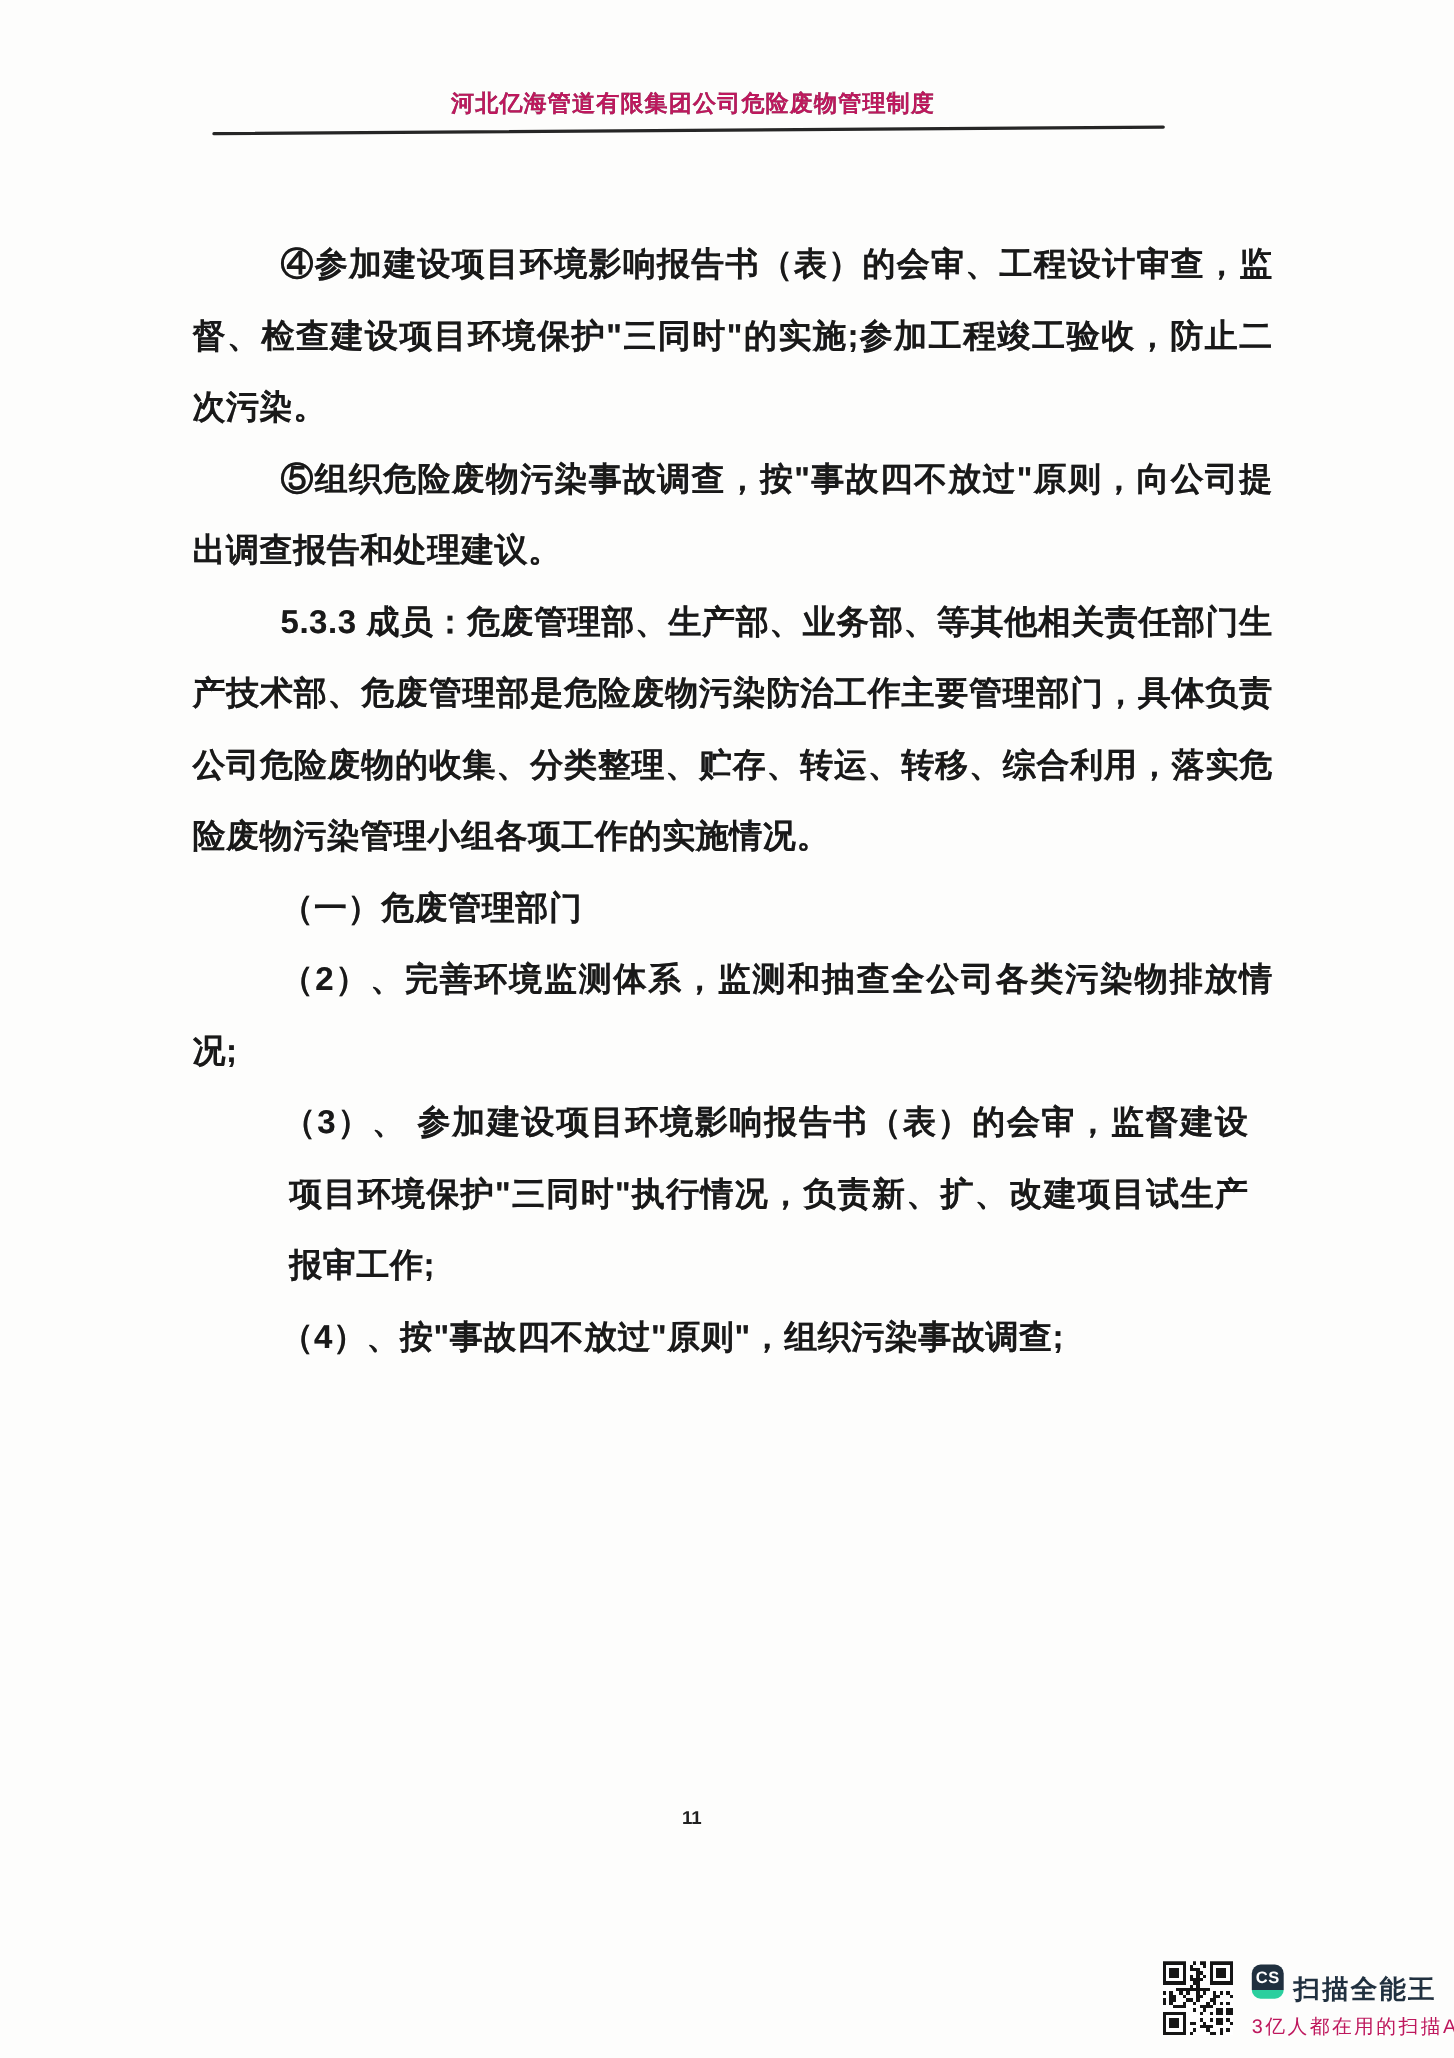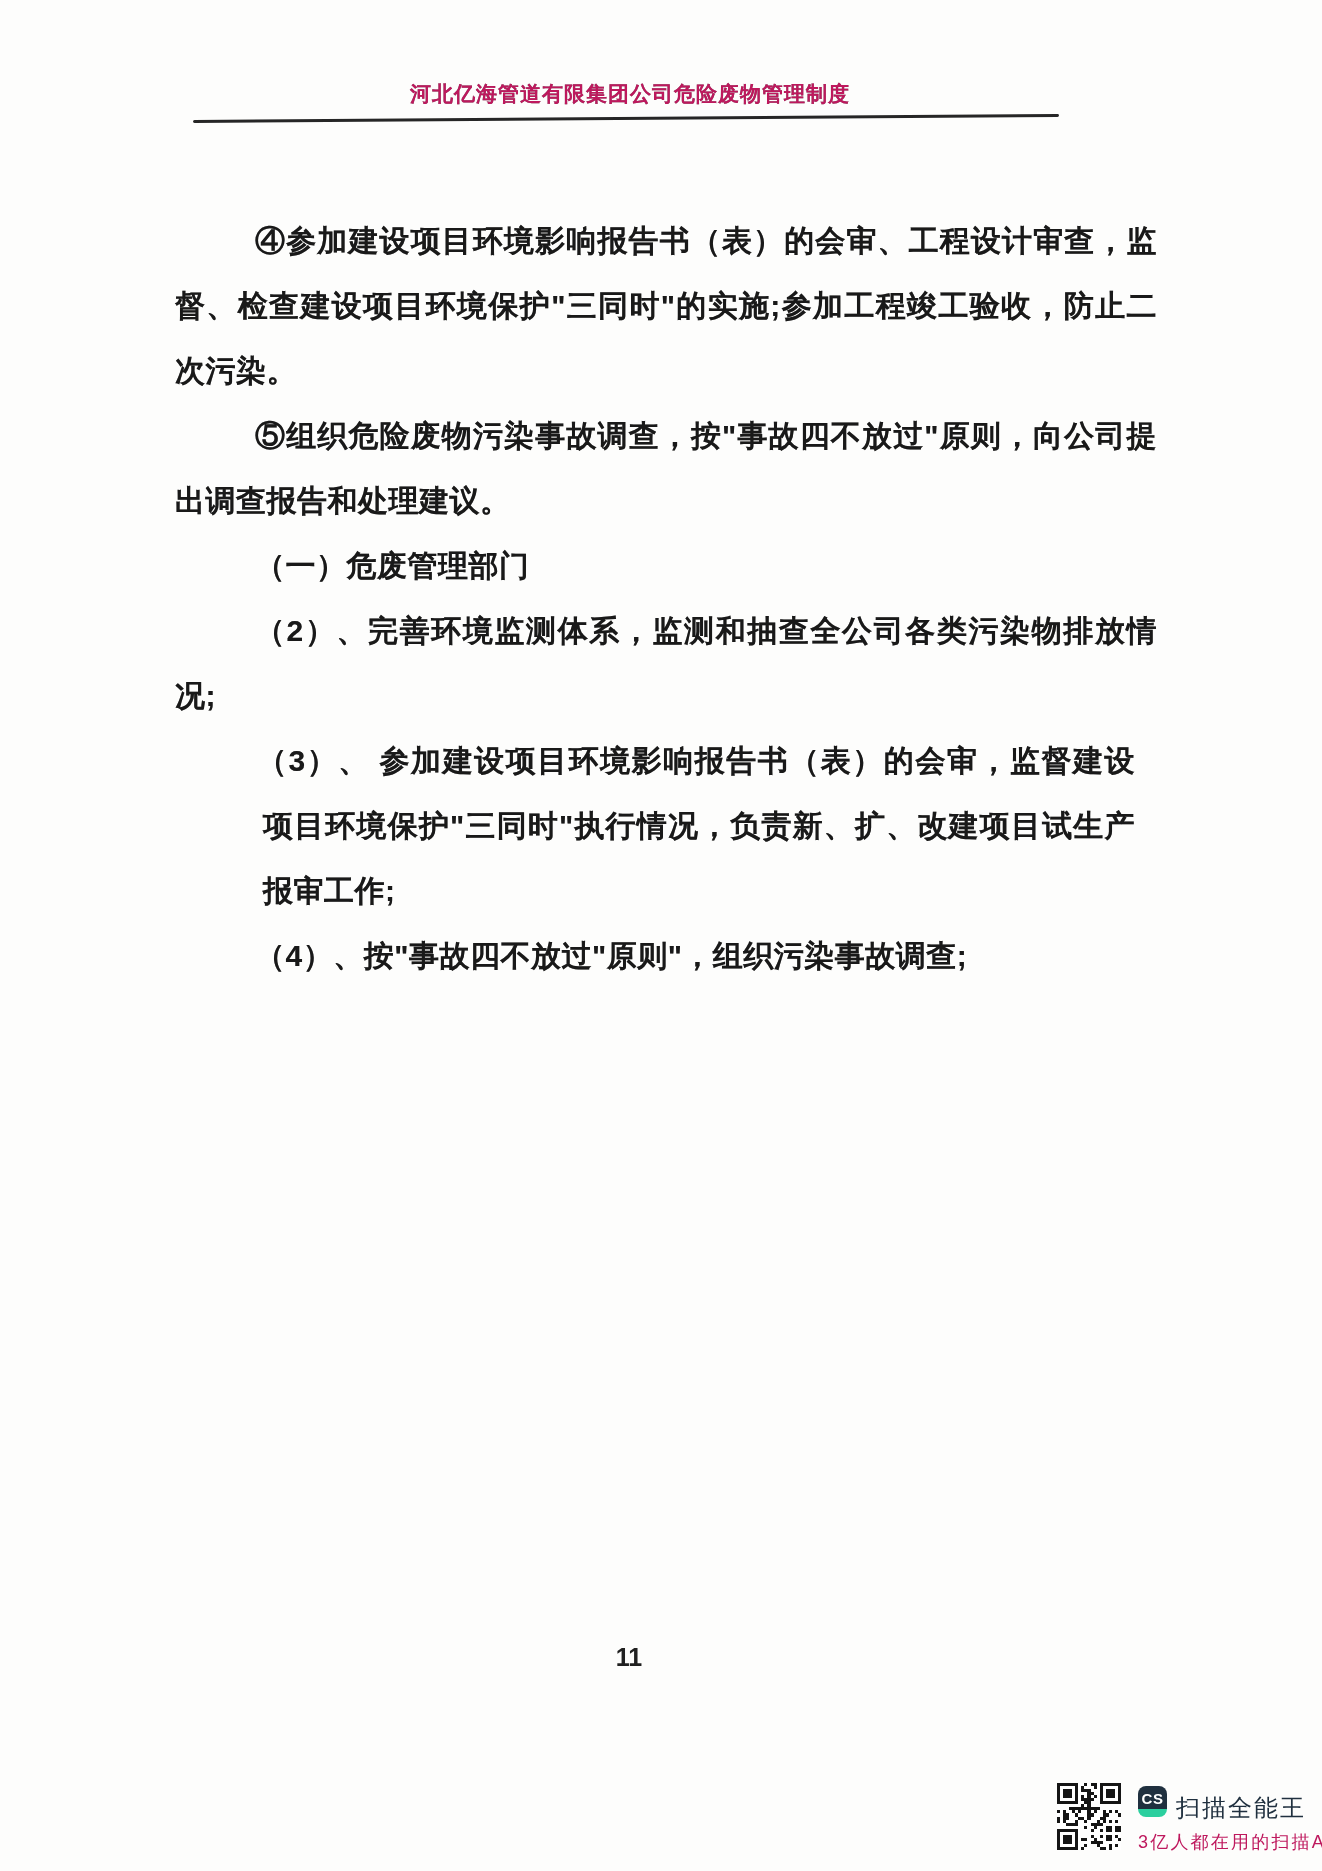--- a/index.html
+++ b/index.html
@@ -30,57 +30,58 @@
     font-weight:600;
     color:#191919;
     text-align:justify;
     text-shadow:0 0 .6px rgba(0,0,0,.45);
   }
   .doc-body p{margin:0;text-indent:80px;}
   .doc-body p.hanging{margin-left:88px;margin-right:22px;text-indent:-6px;}
   
   .page-number{
     position:absolute;left:599px;top:1643px;width:60px;
-    text-align:center;font-size:25px;font-weight:700;color:#202020;
+    text-align:center;font-size:17px;font-weight:700;color:#202020;
   }
   .scan-footer{
     position:absolute;left:1057px;top:1783px;width:240px;height:70px;
   }
   .qr{
     position:absolute;left:0;top:0;width:64px;height:67px;
   }
   .cs-logo{
     position:absolute;left:81px;top:3px;width:29px;height:31px;
     border-radius:8px;
     background:linear-gradient(180deg,#20303f 0%,#20303f 74%,#2bcf9e 74%,#2bcf9e 100%);
     color:#ffffff;
     font-size:15px;font-weight:700;letter-spacing:.5px;
     display:flex;align-items:flex-start;justify-content:center;
     padding-top:4px;box-sizing:border-box;
   }
   .cs-name{
     position:absolute;left:119px;top:9px;
-    font-size:24px;font-weight:400;letter-spacing:2px;
+    font-size:24px;font-weight:700;letter-spacing:2px;
     color:#20303f;white-space:nowrap;
   }
   .cs-tagline{
     position:absolute;left:81px;top:47px;
     font-size:18px;letter-spacing:2.2px;
     color:#be185d;white-space:nowrap;
   }
 </style>
 </head>
 <body>
 
 <div class="doc-header">河北亿海管道有限集团公司危险废物管理制度</div>
 <div class="header-rule"></div>
 
 <div class="doc-body">
   <p>④参加建设项目环境影响报告书（表）的会审、工程设计审查，监督、检查建设项目环境保护"三同时"的实施;参加工程竣工验收，防止二次污染。</p>
   <p>⑤组织危险废物污染事故调查，按"事故四不放过"原则，向公司提出调查报告和处理建议。</p>
+  <p>5.3.3 成员：危废管理部、生产部、业务部、等其他相关责任部门生产技术部、危废管理部是危险废物污染防治工作主要管理部门，具体负责公司危险废物的收集、分类整理、贮存、转运、转移、综合利用，落实危险废物污染管理小组各项工作的实施情况。</p>
   <p>（一）危废管理部门</p>
   <p>（2）、完善环境监测体系，监测和抽查全公司各类污染物排放情况;</p>
   <p class="hanging">（3）、 参加建设项目环境影响报告书（表）的会审，监督建设项目环境保护"三同时"执行情况，负责新、扩、改建项目试生产报审工作;</p>
   <p>（4）、按"事故四不放过"原则"，组织污染事故调查;</p>
 </div>
 
 <div class="page-number">11</div>
 
 <div class="scan-footer">
   <svg class="qr" viewBox="0 0 21 22" shape-rendering="crispEdges">

